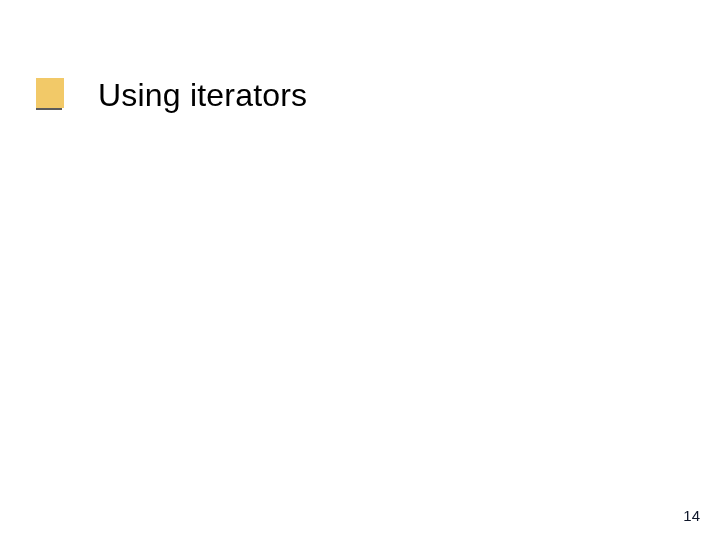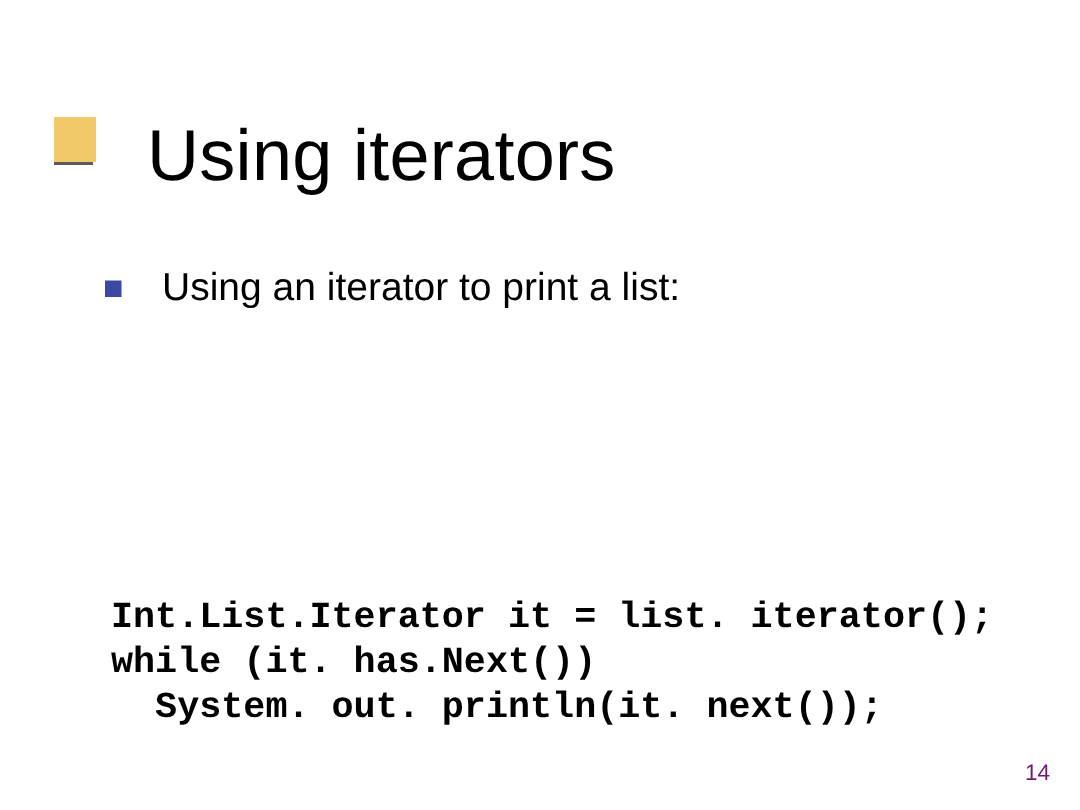--- a/index.html
+++ b/index.html
@@ -36,21 +36,21 @@
     top: 30px;
     left: 0;
     width: 26px;
     height: 0;
     border-top: 2px solid #5b5b5b;
   }
   .title-text {
     position: absolute;
     top: -1px;
     left: 62px;
-    font-size: 48px;
+    font-size: 32px;
     font-weight: 400;
     letter-spacing: 0.2px;
     white-space: nowrap;
   }
   .body {
     position: absolute;
     top: 176px;
     left: 70px;
     width: 600px;
     font-size: 26px;
@@ -78,40 +78,33 @@
     font-weight: bold;
     font-size: 24.5px;
     line-height: 1.22;
     white-space: pre;
   }
   .slide-number {
     position: absolute;
     right: 20px;
     bottom: 16px;
     font-size: 15px;
-    color: #701a75;
+    color: #0f172a;
   }
 </style>
 </head>
 <body>
 
 <div class="slide">
 
   <div class="title-area">
     <div class="title-accent"></div>
     <div class="title-line"></div>
     <div class="title-text">Using iterators</div>
   </div>
 
   <div class="body">
-    <div class="bullet-item">
-      <div class="bullet-marker"></div>
-      <span>Using an iterator to print a list:</span>
-    </div>
   </div>
 
-  <div class="code-block"><span>Int.List.Iterator it = list. iterator();</span>
-<span>while (it. has.Next())</span>
-<span>  System. out. println(it. next());</span></div>
 
   <div class="slide-number">14</div>
 
 </div>
 
 </body></html>

